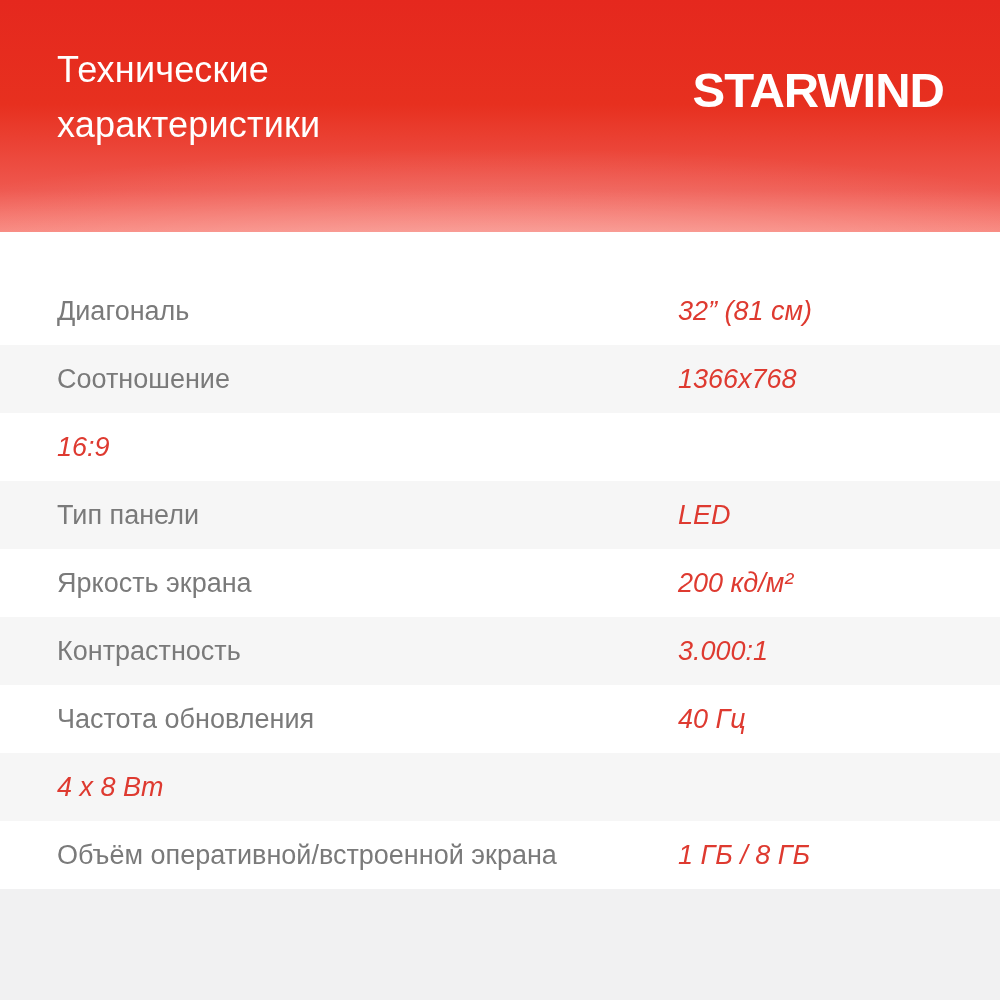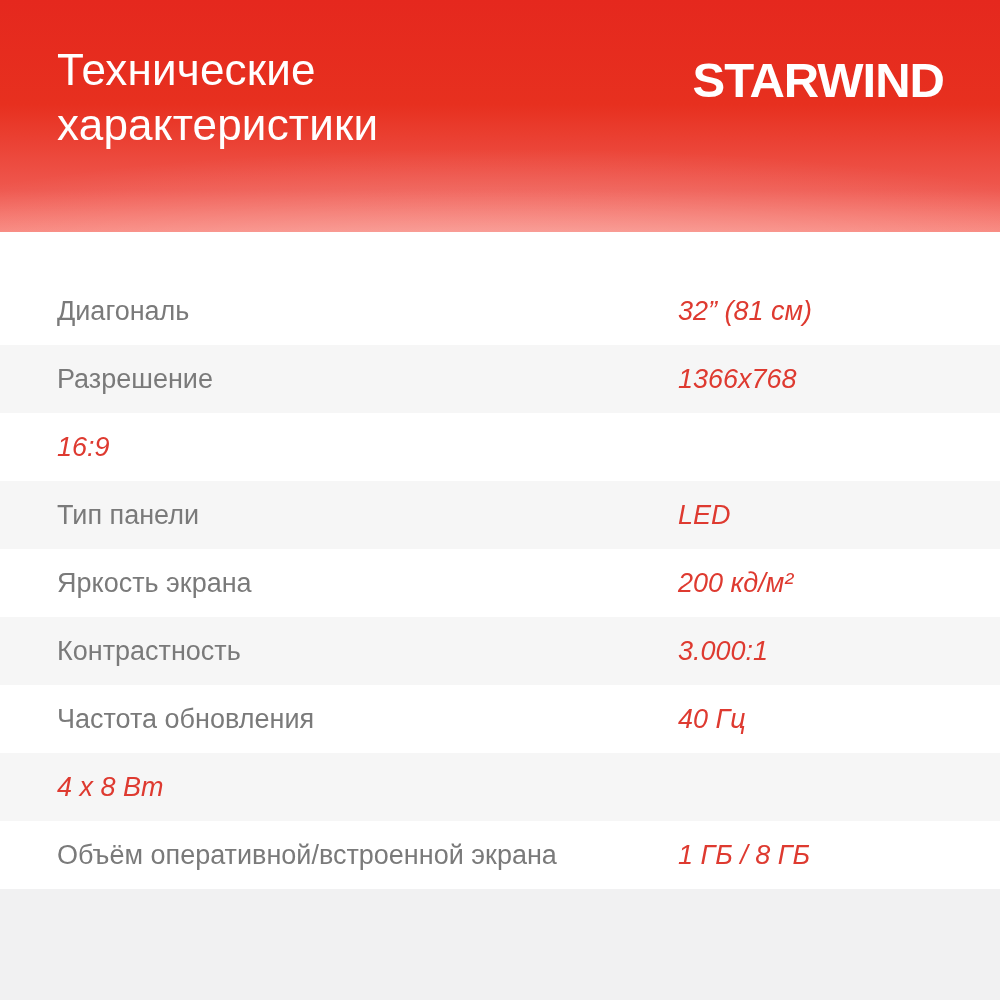--- a/index.html
+++ b/index.html
@@ -21,32 +21,32 @@
     display: flex;
     justify-content: space-between;
     align-items: flex-start;
     background:
       radial-gradient(120% 90% at 50% 118%, rgba(255,255,255,0.30) 0%, rgba(255,255,255,0.0) 60%),
       linear-gradient(180deg, var(--header-red-top, #e5281e) 0%, #e7301f 45%, #ef584f 82%, var(--header-red-bottom, #f8857c) 100%);
     flex: 0 0 auto;
   }
   .title {
     color: #ffffff;
-    font-size: 44px;
+    font-size: 36px;
     line-height: 55px;
     font-weight: 500;
     max-width: 430px;
     letter-spacing: 0.2px;
   }
   .brand {
     color: #ffffff;
     font-size: 49px;
     font-weight: 700;
     letter-spacing: -1px;
-    margin-top: 10px;
+    margin-top: 20px;
     margin-right: 16px;
   }
   
   .spec-table {
     flex: 0 0 auto;
     margin-top: 45px;
   }
   .row {
     height: 68px;
     display: flex;
@@ -82,21 +82,21 @@
     <div class="title">Технические характеристики</div>
     <div class="brand">STARWIND</div>
   </div>
 
   <div class="spec-table">
     <div class="row">
       <span class="label">Диагональ</span>
       <span class="value">32” (81 см)</span>
     </div>
     <div class="row">
-      <span class="label">Разрешение</span>
+      <span class="label">Соотношение</span>
       <span class="value">1366x768</span>
     </div>
     <div class="row">
       <span class="value">16:9</span>
     </div>
     <div class="row">
       <span class="label">Тип панели</span>
       <span class="value">LED</span>
     </div>
     <div class="row">

